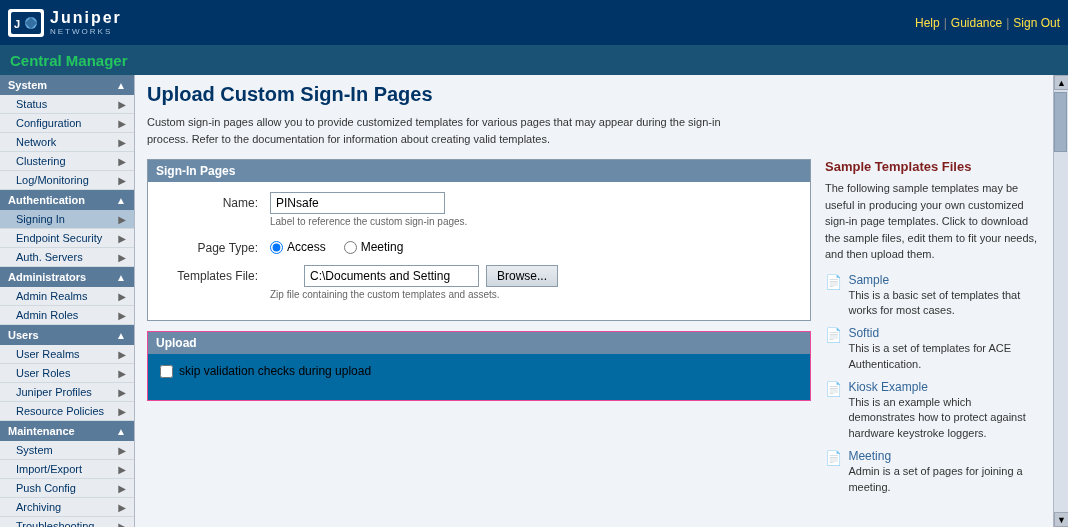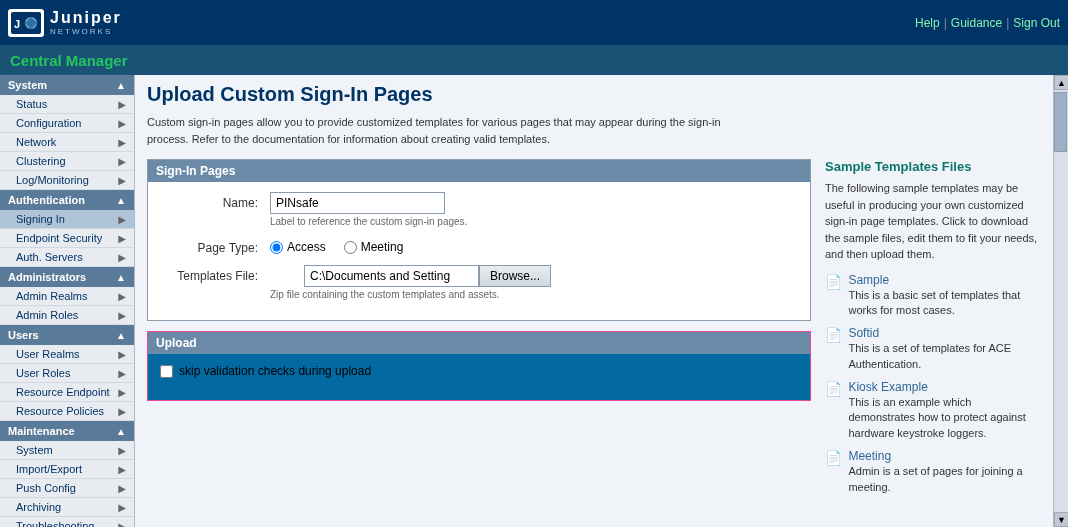--- a/index.html
+++ b/index.html
@@ -7,21 +7,21 @@
 
     
     #header { background: #003366; height: 45px; display: flex; align-items: center; padding: 0 8px; }
     #header-logo { display: flex; align-items: center; gap: 6px; }
     #header-logo-box { background: white; border-radius: 3px; width: 36px; height: 28px; display: flex; align-items: center; justify-content: center; }
     #header-logo-box svg { width: 30px; height: 22px; }
     #header-title-area { display: flex; flex-direction: column; }
     #header-brand { color: white; font-size: 15px; font-weight: bold; letter-spacing: 1px; }
     #header-tagline { color: #aac4dd; font-size: 9px; letter-spacing: 1px; }
     #header-nav { margin-left: auto; display: flex; gap: 0; align-items: center; color: #ccc; font-size: 12px; }
-    #header-nav a { color: #86efac; text-decoration: none; cursor: pointer; }
+    #header-nav a { color: #fde047; text-decoration: none; cursor: pointer; }
     #header-nav span { margin: 0 4px; color: #888; }
 
     
     #cm-bar { background: #1a5276; color: #22c55e; font-size: 15px; font-weight: bold; padding: 8px 10px; height: 30px; display: flex; align-items: center; }
 
     
     #layout { display: flex; height: calc(527px - 75px); }
 
     
     #sidebar { width: 135px; background: #e8ecf0; border-right: 1px solid #b0b8c8; overflow-y: auto; flex-shrink: 0; }
@@ -57,33 +57,33 @@
     .section-body { padding: 10px 12px; }
 
     
     .form-row { display: flex; align-items: flex-start; margin-bottom: 10px; }
     .form-label { width: 110px; font-size: 12px; color: #333; padding-top: 4px; text-align: right; padding-right: 12px; }
     .form-control { flex: 1; }
     .form-hint { font-size: 10px; color: #666; margin-top: 2px; }
     input[type="text"] { border: 1px solid #8a9bac; padding: 3px 5px; font-size: 12px; width: 175px; }
     .radio-group { display: flex; gap: 18px; align-items: center; padding-top: 3px; }
     .radio-group label { display: flex; align-items: center; gap: 4px; cursor: pointer; font-size: 12px; }
-    .file-input-row { display: flex; align-items: flex-end; gap: 0; padding-left: 34px; }
+    .file-input-row { display: flex; align-items: flex-end; gap: 7px; padding-left: 34px; }
     .file-path { border: 1px solid #8a9bac; padding: 3px 5px; font-size: 12px; width: 155px; background: white; }
     .browse-btn { border: 1px solid #8a9bac; background: linear-gradient(to bottom, #e8ecf0, #d0d8e0); padding: 3px 10px; font-size: 12px; cursor: pointer; }
 
     
     .upload-section { border: 1px solid #ec4899; background: #0369a1; margin-bottom: 10px; }
     .upload-header { background: #6a8aa8; color: white; font-weight: bold; font-size: 12px; padding: 4px 8px; }
     .upload-body { padding: 10px 12px; }
     .checkbox-row { display: flex; align-items: center; gap: 6px; margin-bottom: 12px; font-size: 12px; }
     .upload-btn { background: white; border: 2px solid #cc8800; padding: 6px 20px; font-size: 12px; font-weight: bold; color: #333; cursor: pointer; }
 
     
-    .right-title { font-size: 13px; font-weight: bold; color: #0f766e; margin-bottom: 6px; }
+    .right-title { font-size: 13px; font-weight: bold; color: #7f1d1d; margin-bottom: 6px; }
     .right-desc { font-size: 11px; color: #333; line-height: 1.5; margin-bottom: 10px; }
     .sample-item { margin-bottom: 8px; display: flex; gap: 6px; align-items: flex-start; }
     .sample-icon { color: #336699; font-size: 14px; margin-top: 1px; flex-shrink: 0; }
     .sample-content { flex: 1; }
     .sample-link { color: #336699; text-decoration: none; font-size: 12px; cursor: pointer; }
     .sample-text { font-size: 11px; color: #333; line-height: 1.4; margin-top: 1px; }
 
     
     #scrollbar { width: 15px; background: #d0d8e0; flex-shrink: 0; border-left: 1px solid #b0b8c8; display: flex; flex-direction: column; }
     .scroll-arrow { width: 15px; height: 15px; background: #c0c8d4; border: 1px solid #a0a8b8; display: flex; align-items: center; justify-content: center; font-size: 9px; cursor: pointer; flex-shrink: 0; }
@@ -193,21 +193,21 @@
     <div>
       <div class="sidebar-item">
           <span>User Realms</span>
           <span class="arrow">▶</span>
         </div>
       <div class="sidebar-item">
           <span>User Roles</span>
           <span class="arrow">▶</span>
         </div>
       <div class="sidebar-item">
-          <span>Resource Endpoint</span>
+          <span>Juniper Profiles</span>
           <span class="arrow">▶</span>
         </div>
       <div class="sidebar-item">
           <span>Resource Policies</span>
           <span class="arrow">▶</span>
         </div>
     </div>
 
     <div class="sidebar-section-header">
       <span>Maintenance</span>

